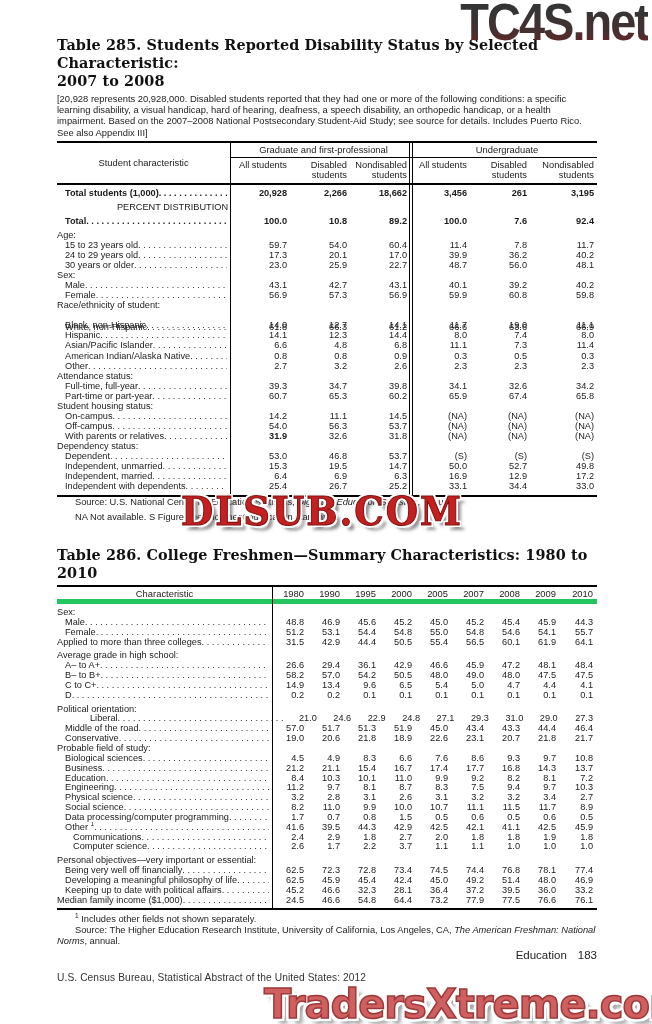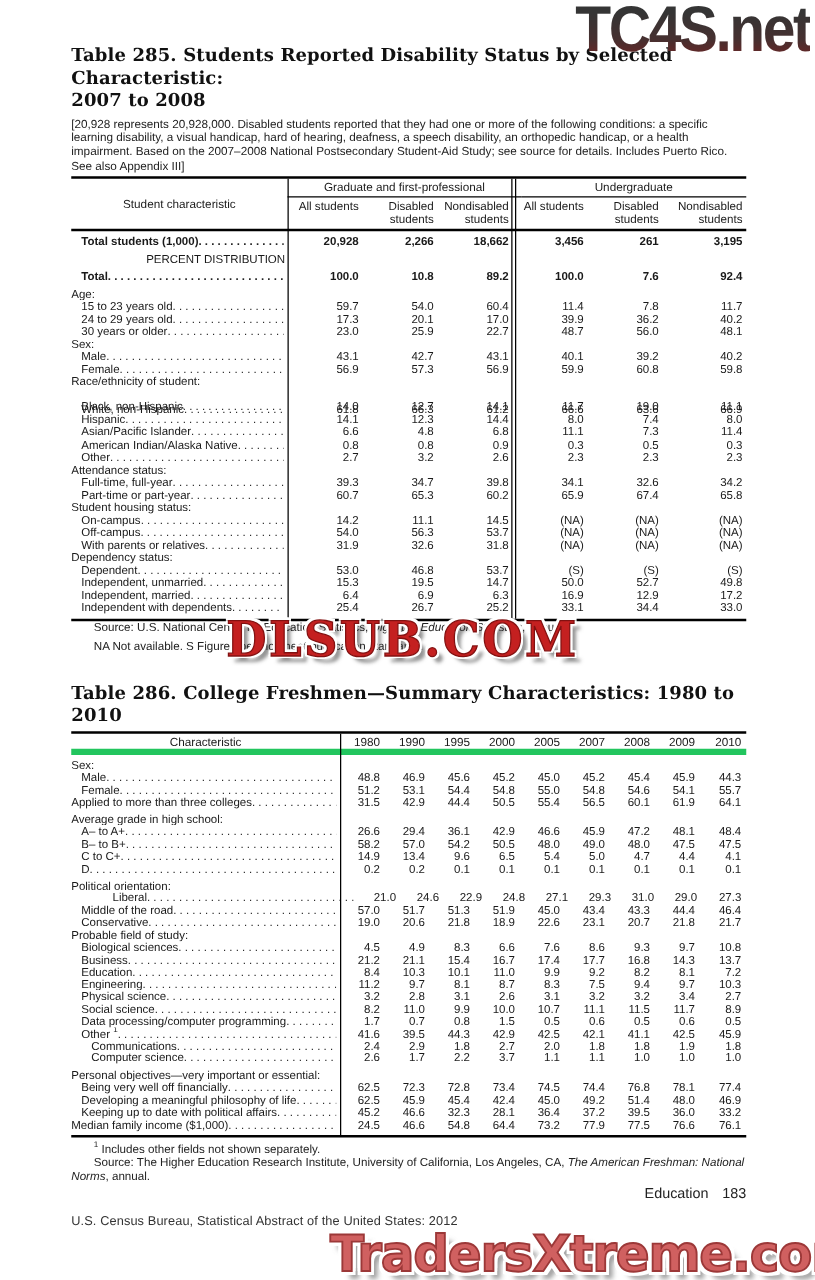--- a/index.html
+++ b/index.html
@@ -371,21 +371,21 @@
             <div class="val" style="width: 60px;">53.7</div>
             <div class="val" style="width: 60px;">(NA)</div>
             <div class="val" style="width: 60px;">(NA)</div>
             <div class="val" style="width: 67px;">(NA)</div>
           </div>
           <div class="trow">
             <div class="stub" style="width: 173px;">
               <span class="lab" style="padding-left: 8px;">With parents or relatives</span>
               <span class="leader"></span>
             </div>
-            <div class="val" style="width: 60px;">31.9</div>
+            <div class="val" style="width: 60px; font-weight: bold;">31.9</div>
             <div class="val" style="width: 60px;">32.6</div>
             <div class="val" style="width: 60px;">31.8</div>
             <div class="val" style="width: 60px;">(NA)</div>
             <div class="val" style="width: 60px;">(NA)</div>
             <div class="val" style="width: 67px;">(NA)</div>
           </div>
           <div class="trow">
             <div class="stub" style="width: 173px;">
               <span class="lab" style="padding-left: 0px;">Dependency status:</span>
             </div>

